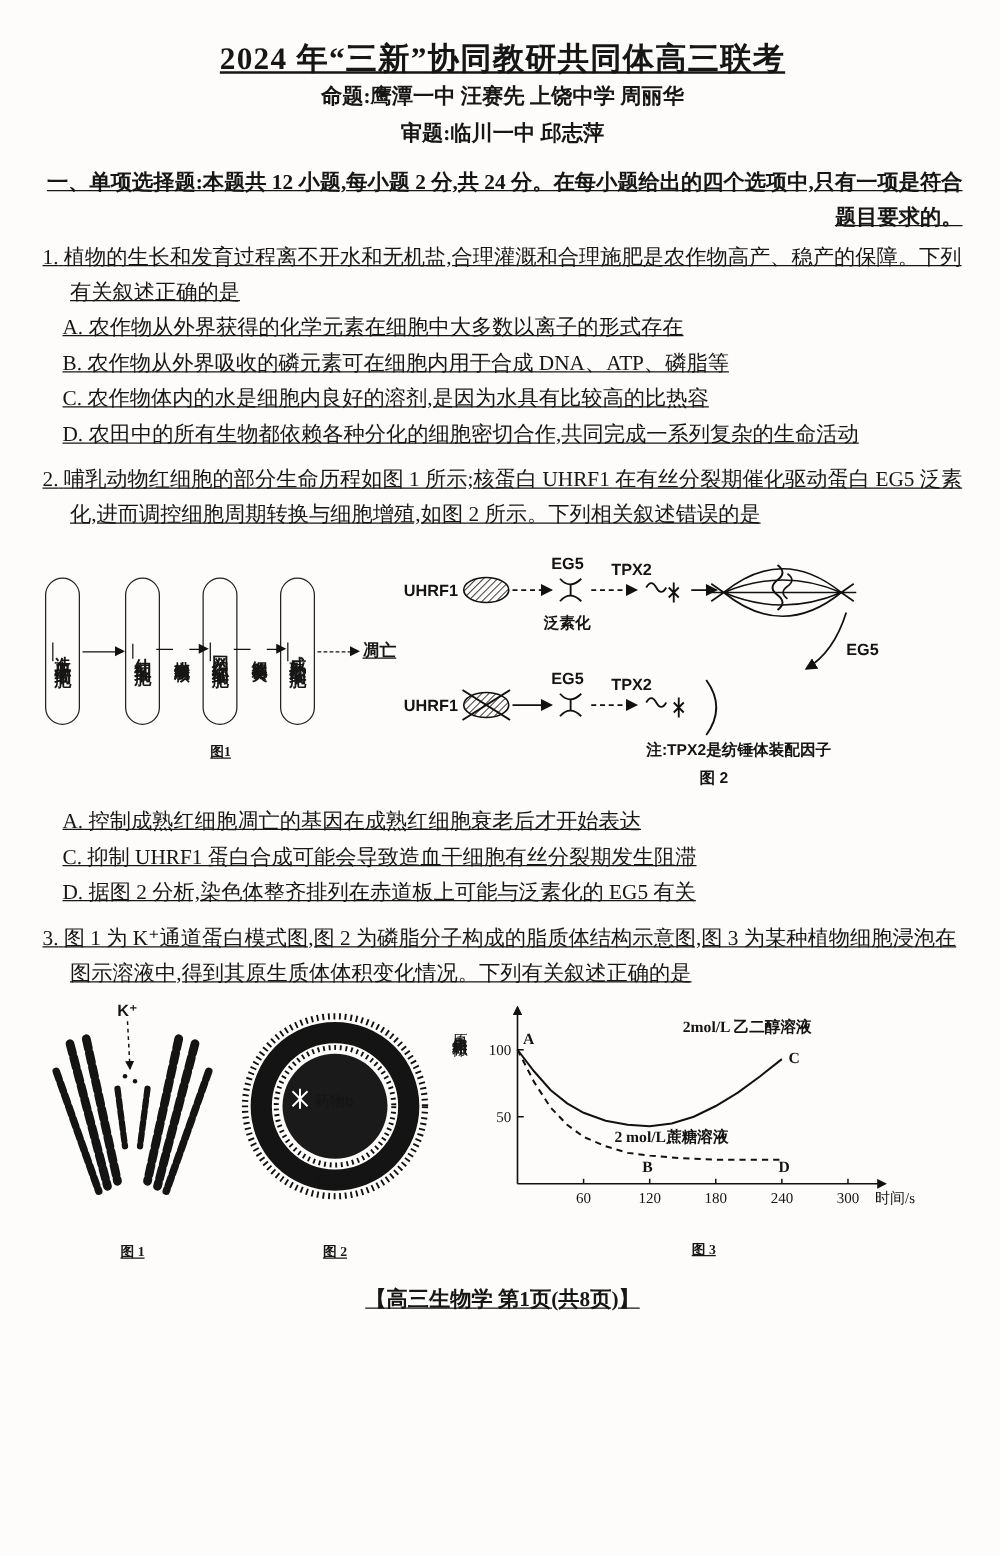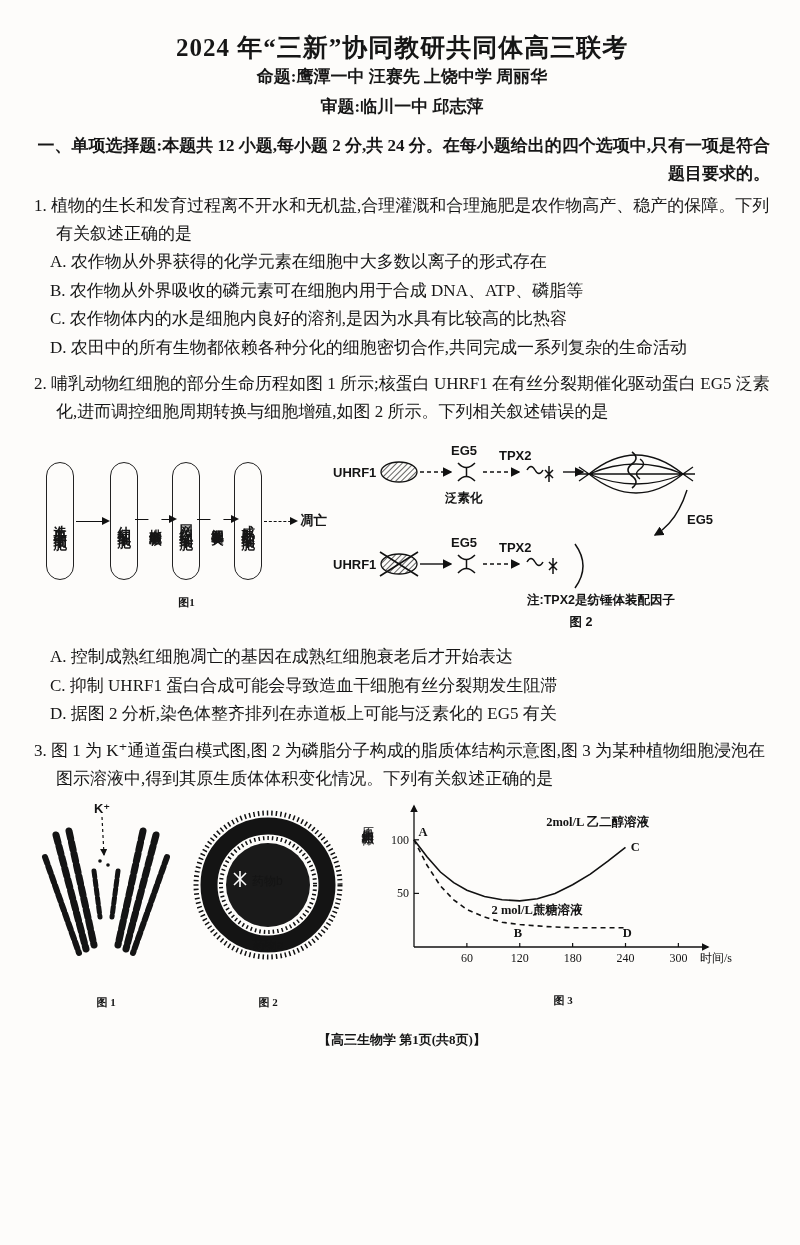--- a/index.html
+++ b/index.html
@@ -4,35 +4,36 @@
 <style>
   * { box-sizing: border-box; }
   html,body { margin:0; padding:0; background:#ffffff; }
   .page {
     width:800px; height:1245px; overflow:hidden;
     background:#fdfcfa; color:#161616;
     font-family:"Liberation Serif","DejaVu Serif",serif;
     font-size:17px; line-height:28px;
     padding:34px 30px 14px 34px;
     position:relative;
+    text-decoration:underline;
   }
   
   .exam-title { text-align:center; font-size:25px; font-weight:700; letter-spacing:1px; margin:0; }
   .exam-subtitle { text-align:center; font-size:36px; font-weight:700; letter-spacing:10px; margin:8px 0 10px; }
   .setters { text-align:center; margin-bottom:10px; }
   .setters .inner { display:inline-block; text-align:center; font-weight:700; line-height:30px; }
   
   .section-heading { font-weight:700; margin:6px 0 2px; padding-left:36px; text-indent:-36px;text-align:right; }
   .question { margin:4px 0 8px; }
   .qstem { padding-left:22px; text-indent:-22px; }
   .options { margin-left:16px; }
   .option { line-height:28.5px; }
   
   .q2figs { display:flex; align-items:flex-start; gap:4px; margin:6px 0 2px; }
-  .q2left { margin-top:30px; margin-left:12px; flex:0 0 auto; }
+  .q2left { margin-top:30px; margin-left:2px; flex:0 0 auto; }
   .flow { display:flex; align-items:center; gap:2px; }
   .vbox {
     width:28px; height:118px; border:1.6px solid #222; border-radius:14px;
     display:flex; align-items:center; justify-content:center;
     writing-mode:vertical-rl; text-orientation:upright;
     font-size:13.5px; font-weight:700; letter-spacing:3px; line-height:1;
     background:#fdfcfa;
   }
   .parrow { position:relative; width:32px; height:0; border-top:1.6px solid #111; }
   .parrow::after, .larrow .aline::after {
@@ -59,21 +60,21 @@
   .t12b { font:700 12.5px "Liberation Sans","DejaVu Sans",sans-serif; }
   .chart-wrap { position:relative; padding-left:14px; text-align:center; }
   .chart-ylabel {
     position:absolute; left:0; top:18px;
     writing-mode:vertical-rl; text-orientation:upright;
     font-size:12.5px; line-height:1.1; letter-spacing:1px;
   }
   #chart3 text { font:12px "Liberation Serif","DejaVu Serif",serif; fill:#141414; }
   #chart3 text.ca { font:600 12.5px "Liberation Serif","DejaVu Serif",serif; }
   
-  .page-footer { text-align:center; font-weight:700; font-size:13px; margin-top:10px; }
+  .page-footer { text-align:center; font-weight:700; font-size:17px; margin-top:10px; }
 </style>
 </head>
 <body>
 
 <div class="page">
 
   <h1 class="exam-title">2024 年“三新”协同教研共同体高三联考</h1>
   <div class="setters">
     <div class="inner">
       <div>命题:鹰潭一中  汪赛先      上饶中学  周丽华</div>

